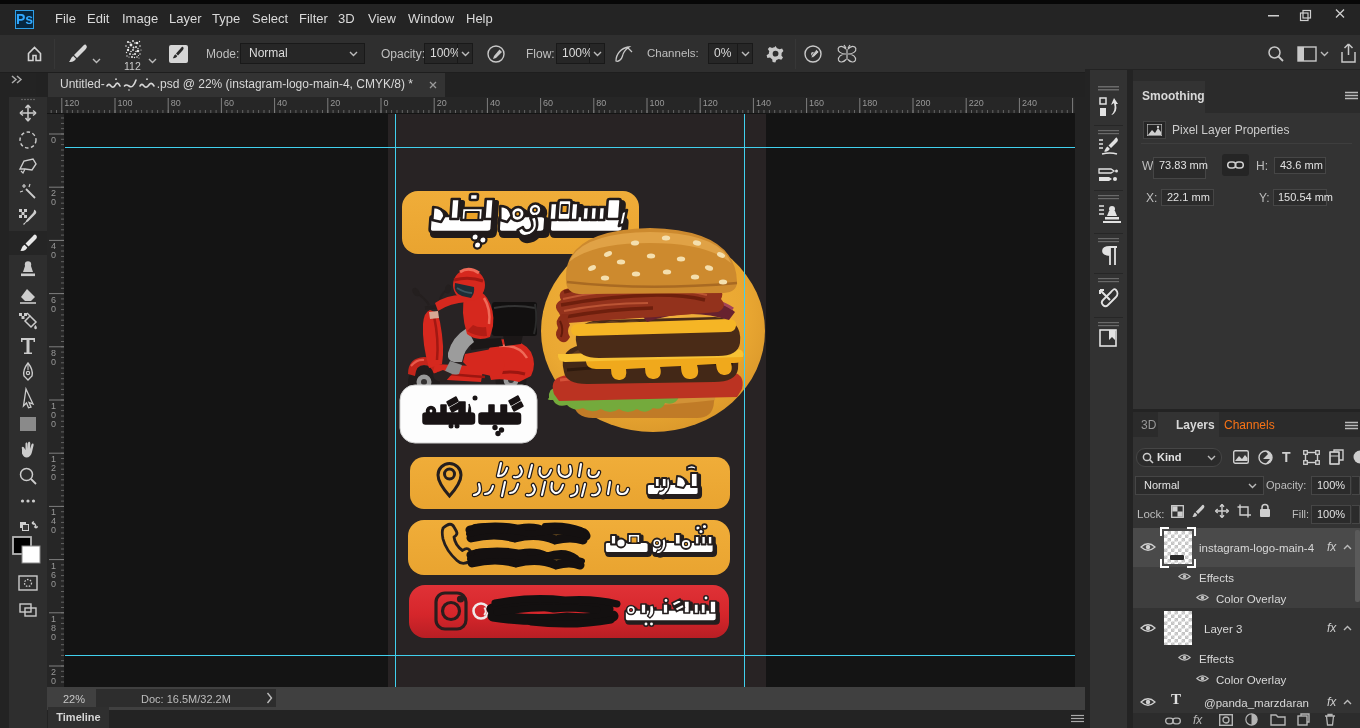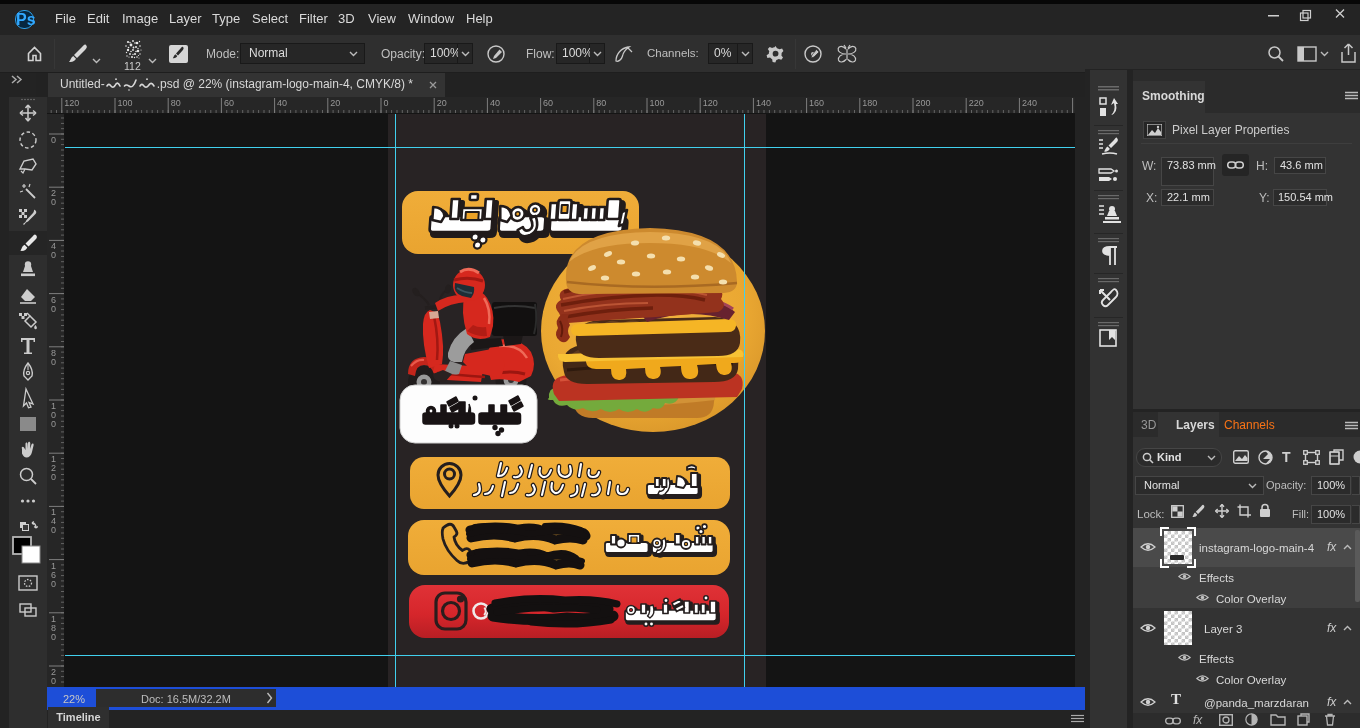--- a/index.html
+++ b/index.html
@@ -2,41 +2,41 @@
 <html><head>
 <meta charset="utf-8">
 <style>
 *{margin:0;padding:0;box-sizing:border-box;}
 html,body{width:1360px;height:728px;overflow:hidden;background:#232323;}
 body{font-family:"Liberation Sans",sans-serif;color:#d6d6d6;}
 #app{position:absolute;left:0;top:0;width:1360px;height:728px;background:#232323;}
 .abs{position:absolute;}
 #topblack{left:0;top:0;width:1360px;height:4px;background:#070707;}
 #menubar{left:0;top:4px;width:1360px;height:31px;background:#242424;}
-#pslogo{left:15px;top:6px;width:19px;height:19px;border:1px solid #2d9fe8;border-radius:9px;background:#07273f;color:#31a8ff;font-size:16px;font-weight:bold;text-align:center;line-height:17px;}
+#pslogo{left:15px;top:6px;width:19px;height:19px;border:1px solid #2d9fe8;border-radius:0;background:#07273f;color:#31a8ff;font-size:14px;font-weight:bold;text-align:center;line-height:17px;}
 .menu{position:absolute;top:7px;font-size:13px;color:#dadada;}
 #optbar{left:0;top:35px;width:1360px;height:38px;background:#2f2f2f;border-bottom:1px solid #1e1e1e;}
 .optlabel{position:absolute;font-size:12px;color:#bfbfbf;}
 .optbox{position:absolute;background:#262626;border:1px solid #191919;height:21px;font-size:12px;color:#dcdcdc;line-height:19px;}
 .caretbox{position:absolute;height:21px;width:15px;background:#262626;border:1px solid #191919;border-left:none;}
 .sep{position:absolute;width:1px;background:#272727;border-right:1px solid #373737;top:4px;height:30px;}
 #tabstrip{left:36px;top:73px;width:1049px;height:24px;background:#222222;}
 #doctab{left:12px;top:0;width:397px;height:24px;background:#333333;font-size:12px;color:#d8d8d8;line-height:23px;white-space:nowrap;}
 #toolbar{left:9px;top:97px;width:38px;height:631px;background:#2e2e2e;}
 #hruler{left:47px;top:97px;width:1028px;height:17px;background:#262626;}
 #vruler{left:47px;top:114px;width:18px;height:573px;background:#262626;}
 #cornerbox{left:47px;top:97px;width:18px;height:17px;background:#262626;}
 #canvas{left:65px;top:114px;width:1010px;height:573px;background:#141414;overflow:hidden;}
 #rightcol{left:1085px;top:69px;width:275px;height:659px;background:#232323;}
 #dock{position:absolute;left:5px;top:1px;width:37px;height:658px;background:#323232;}
 #props{position:absolute;left:48px;top:1px;width:227px;height:339px;background:#323232;}
 #layers{position:absolute;left:48px;top:343px;width:227px;height:316px;background:#323232;}
 .ptab{position:absolute;font-size:12px;color:#d8d8d8;}
 .inbox{position:absolute;background:#2b2b2b;border:1px solid #464646;font-size:11px;color:#e2e2e2;white-space:nowrap;}
-#statusbar{left:47px;top:687px;width:1038px;height:23px;background:#1d4ed8;font-size:11px;color:#c6c6c6;}
+#statusbar{left:47px;top:687px;width:1038px;height:23px;background:#404040;font-size:11px;color:#c6c6c6;}
 #timeline{left:47px;top:710px;width:1038px;height:18px;background:#232323;}
 #tltab{position:absolute;left:1px;top:-3px;width:61px;height:21px;background:#2f2f2f;font-size:11px;font-weight:bold;color:#d6d6d6;text-align:center;line-height:20px;}
 .checker{background-image:linear-gradient(45deg,#c4c4c4 25%,transparent 25%,transparent 75%,#c4c4c4 75%),linear-gradient(45deg,#c4c4c4 25%,transparent 25%,transparent 75%,#c4c4c4 75%);background-size:7px 7px;background-position:0 0,3.5px 3.5px;background-color:#ffffff;}
 .eye{position:absolute;width:16px;height:10px;}
 .lrow{position:absolute;left:0;width:227px;font-size:11.5px;color:#d8d8d8;}
 .fx{position:absolute;font-style:italic;font-size:12px;color:#cccccc;}
 </style>
 </head>
 <body>
 <div id="app">
@@ -876,21 +876,21 @@
 <div class="abs" style="left:10px;top:51px;width:23px;height:18px;background:#252525;border:1px solid #424242;">
   <svg style="position:absolute;left:3px;top:2px;width:15px;height:12px;" viewBox="0 0 15 12">
             <rect x="0" y="0" width="15" height="12" fill="none" stroke="#cfcfcf" stroke-width="1.2"></rect>
             <path d="M1 11 L5 6 L8 9 L11 4 L14 8 V11 Z" fill="#cfcfcf"></path>
             <circle cx="11" cy="3" r="1.2" fill="#cfcfcf"></circle>
           </svg>
 </div>
 <div class="abs" style="left:39px;top:53px;font-size:12px;color:#cccccc;">Pixel Layer Properties</div>
 <div class="abs" style="left:8px;top:73px;width:211px;height:1px;background:#3e3e3e;"></div>
 <div class="abs" style="left:9px;top:89px;font-size:12px;color:#bdbdbd;">W:</div>
-<div class="inbox" style="left:28px;top:87px;width:53px;height:29px;"><span style="margin-left:5px;line-height:15px;display:inline-block;">73.83 mm</span></div>
+<div class="inbox" style="left:20px;top:87px;width:53px;height:22px;"><span style="margin-left:5px;line-height:15px;display:inline-block;">73.83 mm</span></div>
 <div class="abs" style="left:89px;top:84px;width:27px;height:22px;background:#252525;border-radius:3px;">
   <svg style="position:absolute;left:5px;top:6px;width:17px;height:10px;" viewBox="0 0 17 10">
             <g fill="none" stroke="#cfcfcf" stroke-width="1.5">
               <rect x="0.7" y="2" width="8" height="6" rx="3"></rect>
               <rect x="8.3" y="2" width="8" height="6" rx="3"></rect>
             </g>
           </svg>
 </div>
 <div class="abs" style="left:123px;top:89px;font-size:12px;color:#bdbdbd;">H:</div>
 <div class="inbox" style="left:141px;top:87px;width:52px;height:17px;"><span style="margin-left:5px;line-height:15px;display:inline-block;">43.6 mm</span></div>

